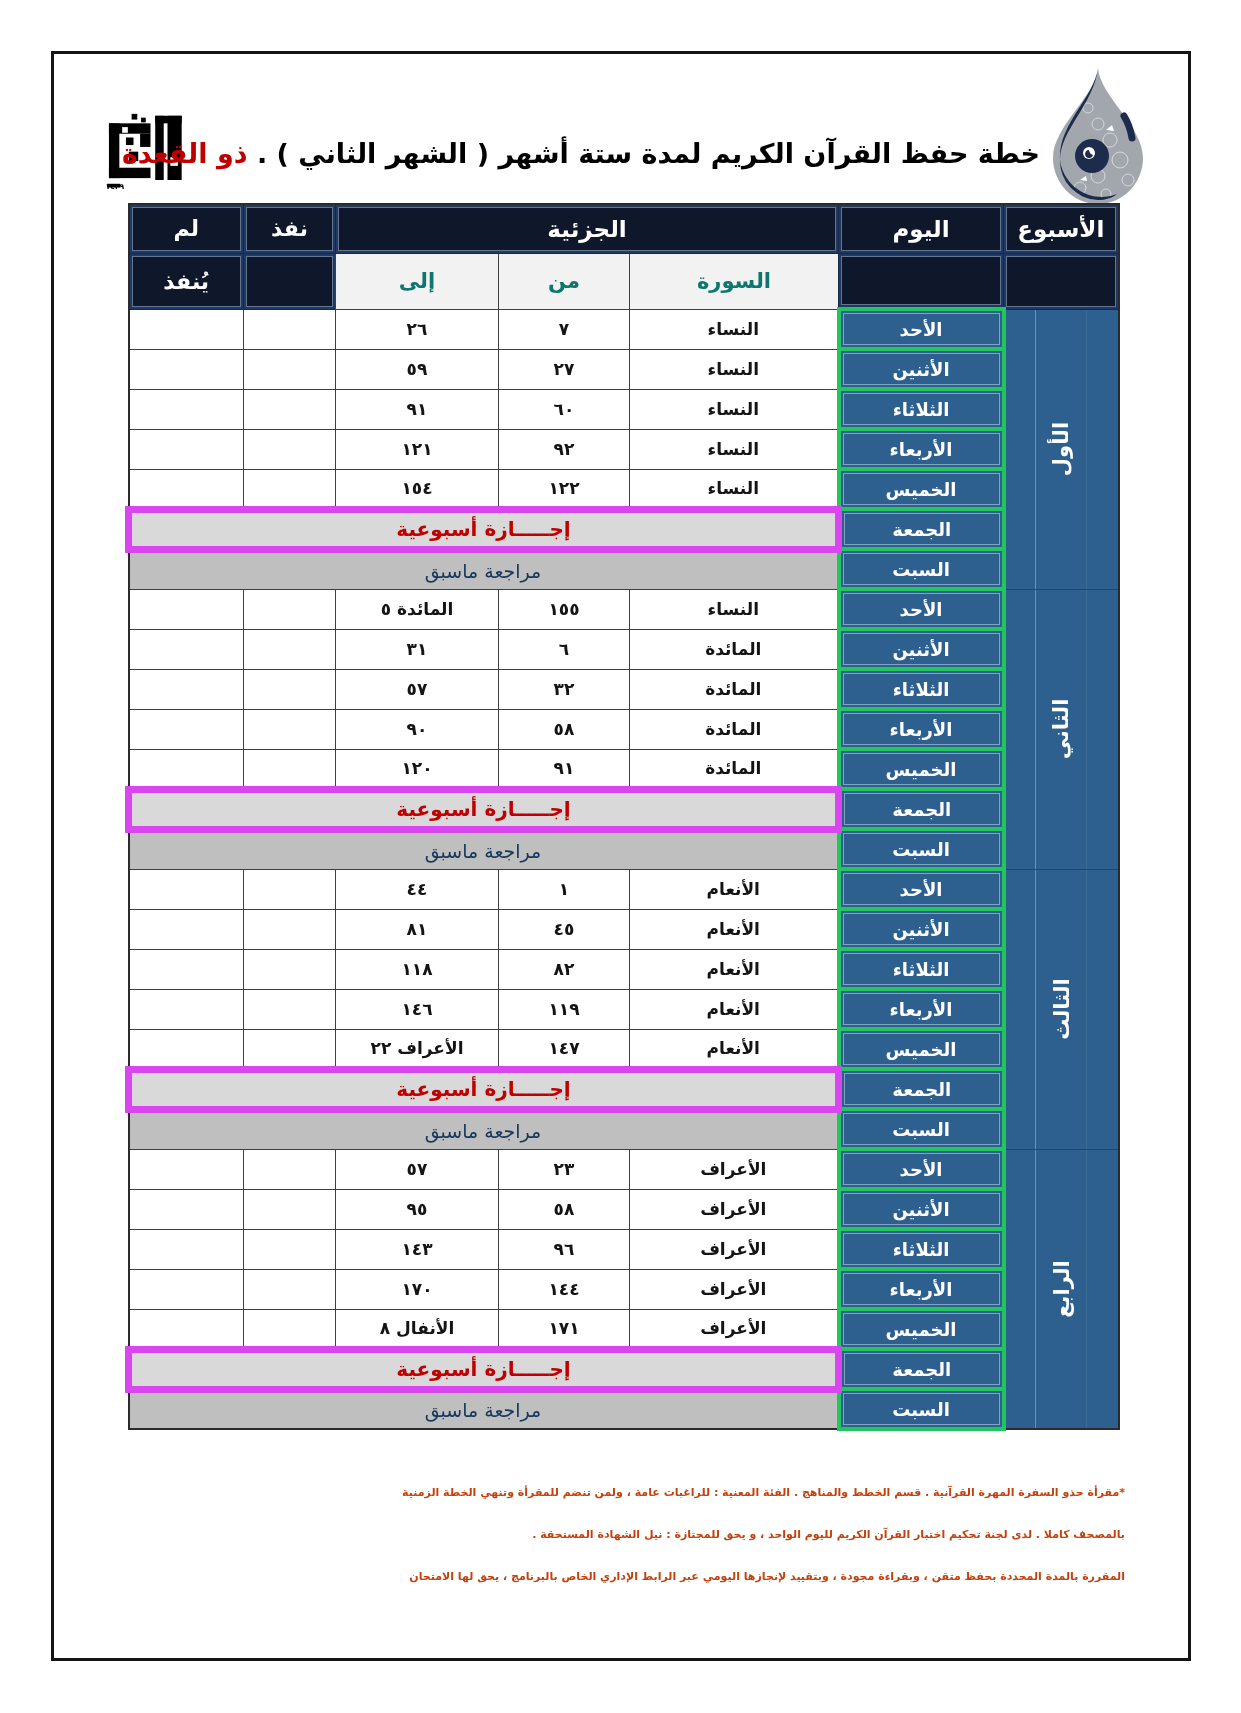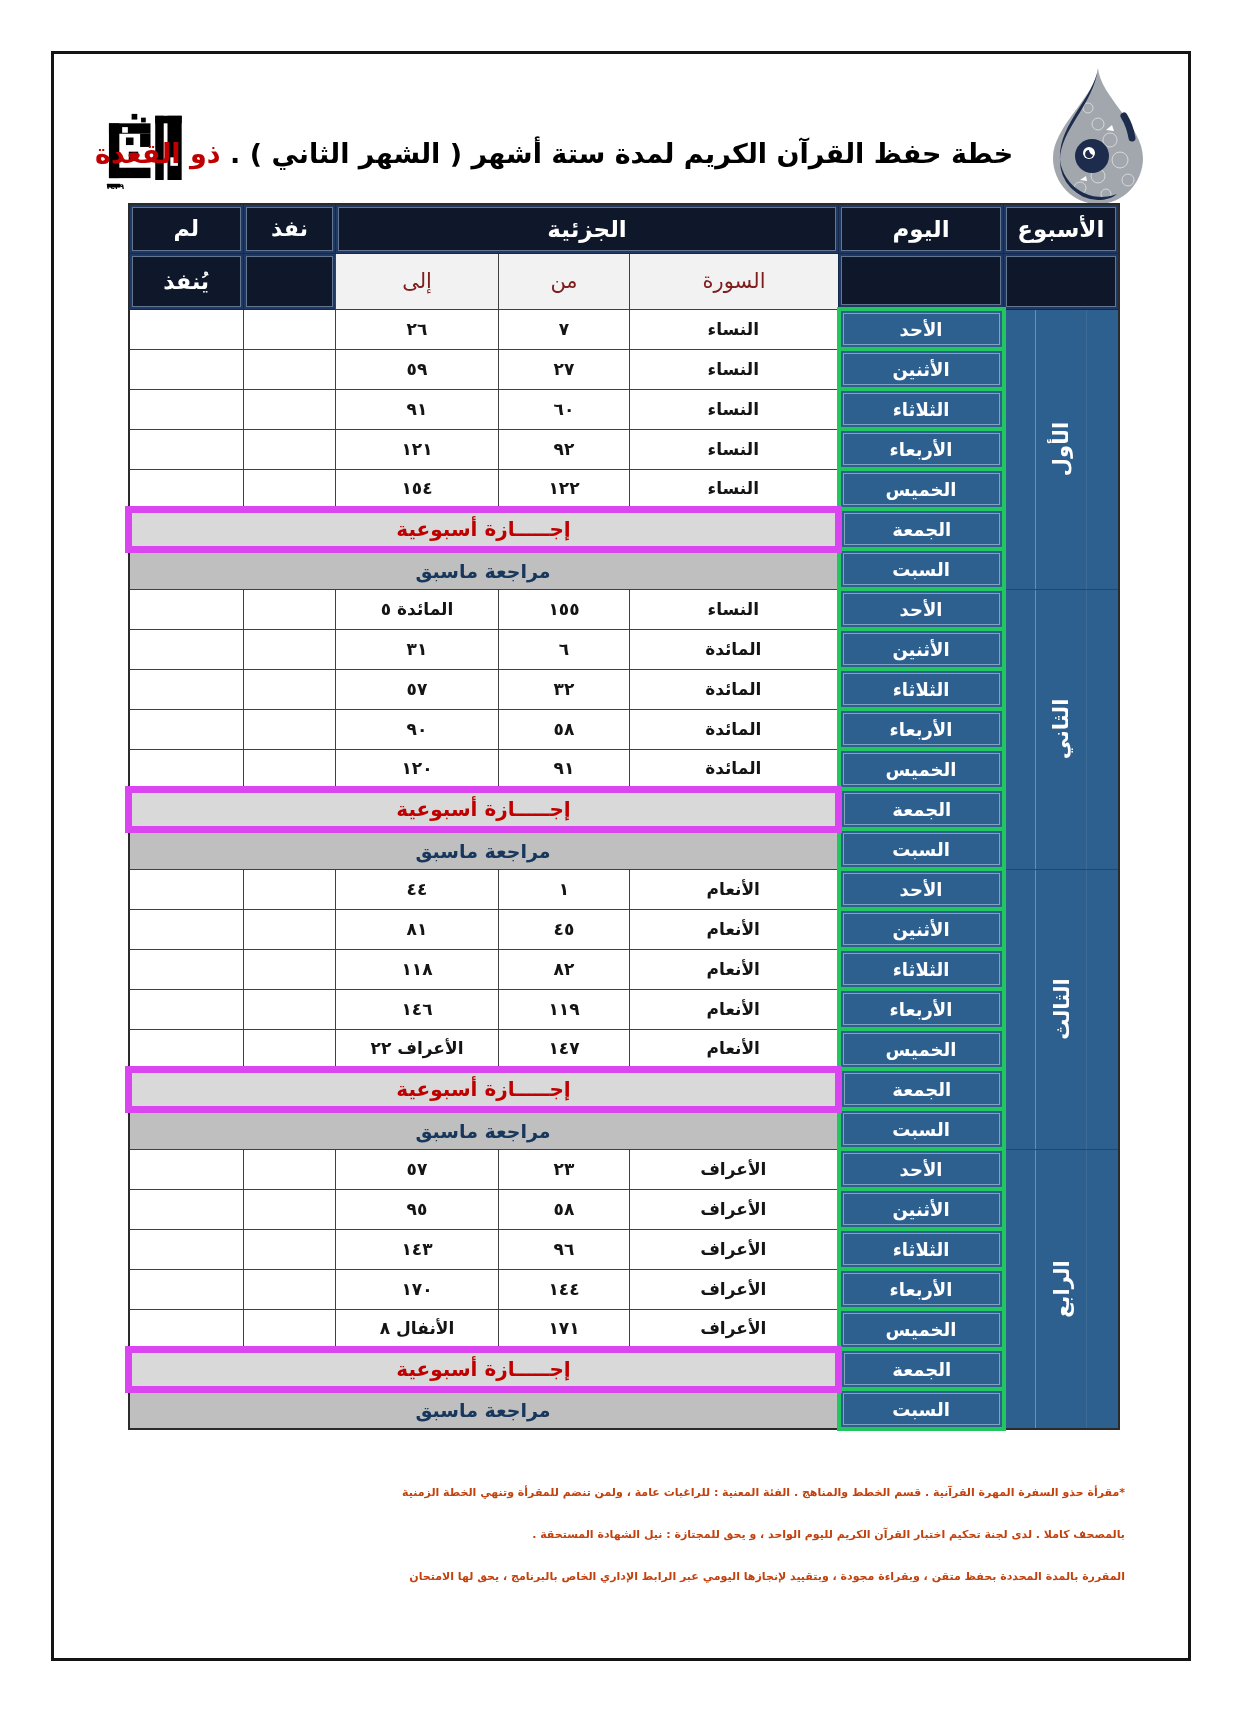--- a/index.html
+++ b/index.html
@@ -4,48 +4,48 @@
 <style>
   html,body{margin:0;padding:0;background:#fff;}
   .page{position:relative;width:1241px;height:1713px;background:#ffffff;overflow:hidden;
         font-family:"DejaVu Sans",sans-serif;direction:rtl;}
   .frame{position:absolute;left:51px;top:51px;width:1140px;height:1610px;
          border:3px solid #141414;box-sizing:border-box;pointer-events:none;}
 
   
   .logo-left{position:absolute;left:103px;top:112px;width:95px;height:85px;}
   .logo-right{position:absolute;left:1036px;top:64px;width:125px;height:144px;}
-  .title{position:absolute;top:136px;left:95px;width:945px;text-align:left;
+  .title{position:absolute;top:136px;left:95px;width:945px;text-align:right;
          font-size:27px;font-weight:bold;color:#000;line-height:1.35;white-space:nowrap;}
   .title .t-month{color:#C00000;}
 
   
   table.tbl{position:absolute;top:203px;left:125px;width:990px;border-collapse:collapse;
             table-layout:fixed;direction:rtl;border:2px solid #2b2b2b;}
   .tbl td,.tbl th{padding:0;margin:0;text-align:center;vertical-align:middle;
                   box-sizing:border-box;overflow:hidden;}
   .tbl thead tr.h1{height:49px;}
   .tbl thead tr.h2{height:56px;}
   .tbl tbody tr{height:40px;}
 
   .navy{background:#0f172a;color:#fff;font-weight:bold;font-size:23px;
         border:1px solid #16294a;
         box-shadow:inset 0 0 0 2px #1F3864, inset 0 0 0 3px rgba(170,195,225,.55);}
   .navy.small{font-size:22px;}
-  .sub{background:#F2F2F2;color:#7f1d1d;font-weight:normal;font-size:21px;border:1px solid #404040;}
+  .sub{background:#F2F2F2;color:#0f766e;font-weight:bold;font-size:21px;border:1px solid #404040;}
   .data{background:#fff;color:#141414;font-weight:bold;font-size:17px;border:1px solid #404040;}
   .day{background:#2D608F;color:#fff;font-weight:bold;font-size:18px;border:4px solid #22c55e;
        box-shadow:inset 0 0 0 2px #2D608F, inset 0 0 0 3px rgba(215,228,243,.5);}
   .week{color:#fff;border:1px solid #404040;
         background:linear-gradient(90deg,#2D608F 0%,#2D608F 26%,#7b97b5 26.4%,#2D608F 27%,
                    #2D608F 71%,#7b97b5 71.4%,#2D608F 72%,#2D608F 100%);}
   .week .wk-label{display:inline-block;transform:rotate(-90deg);white-space:nowrap;
                   font-size:21px;font-weight:bold;letter-spacing:1px;}
   .holiday{background:#D9D9D9;color:#C00000;font-weight:bold;font-size:20px;border:7px solid #d946ef;}
-  .review{background:#BFBFBF;color:#17375D;font-weight:bold;font-size:19px;border:1px solid #404040;}
+  .review{background:#BFBFBF;color:#17375D;font-weight:normal;font-size:19px;border:1px solid #404040;}
 
   
   .footer{position:absolute;top:1472px;left:145px;width:980px;text-align:right;
           font-size:11px;font-weight:bold;color:#c2410c;line-height:42px;direction:rtl;}
 </style>
 </head>
 <body>
 
 <div class="page">
 

